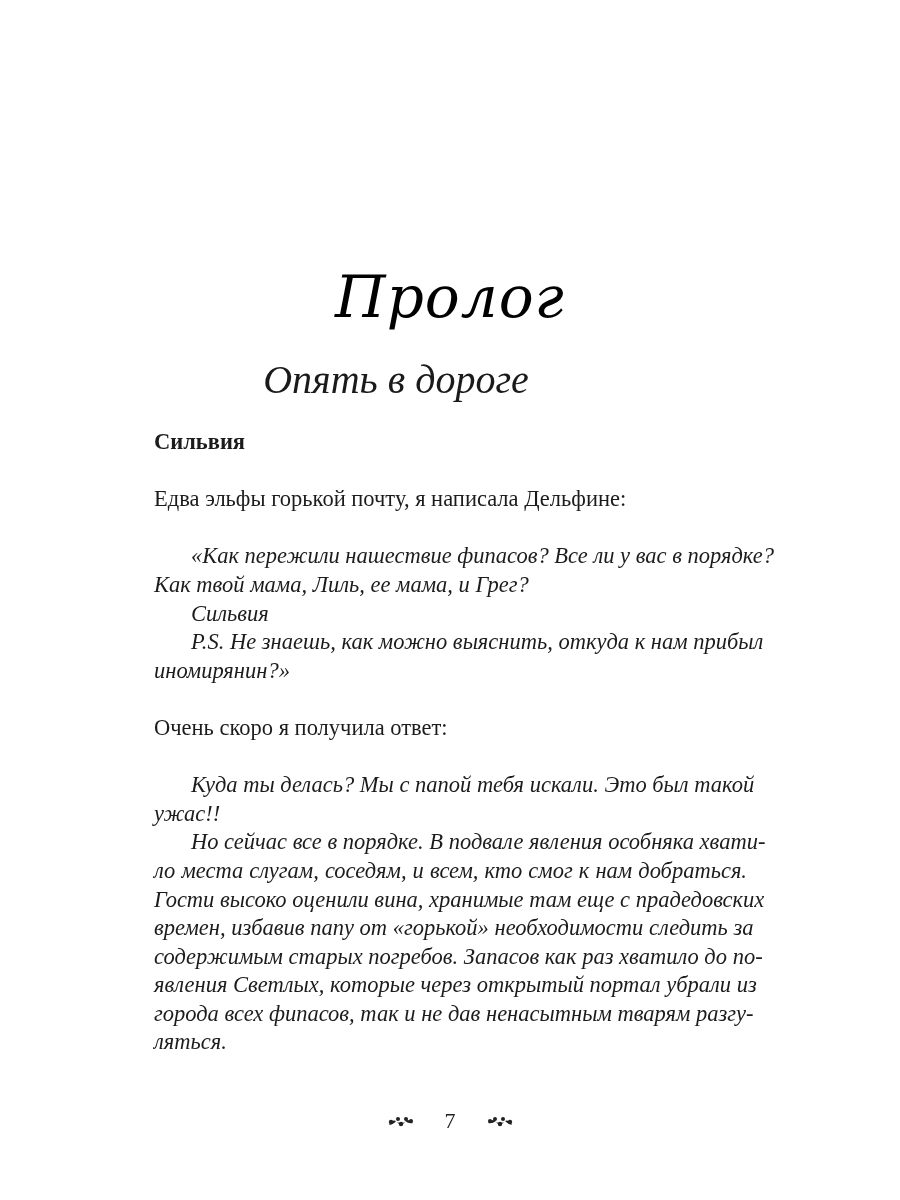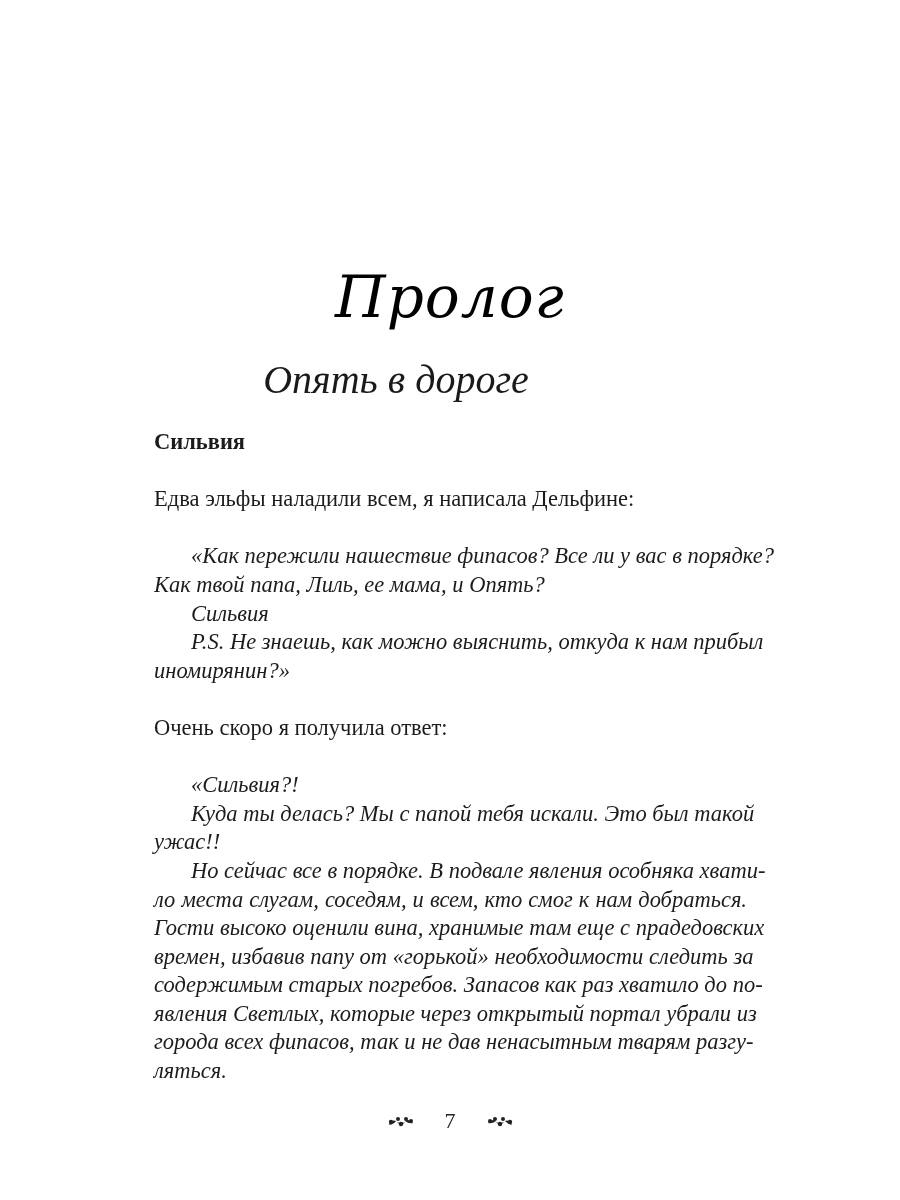--- a/index.html
+++ b/index.html
@@ -105,45 +105,42 @@
   <div class="chapter-title">Пролог</div>
   <div class="chapter-subtitle">Опять в дороге</div>
 
   <div class="text-block">
     <p class="para speaker">
       <span>Сильвия</span>
     </p>
     <div class="gap"></div>
 
     <div>
-      <span class="line last indent">Едва эльфы наладили всем, я написала Дельфине:</span>
+      <span class="line last indent">Едва эльфы горькой почту, я написала Дельфине:</span>
     </div>
     <div class="gap"></div>
 
     <div class="para italic">
       <span class="line indent" style="">«Как пережили нашествие фипасов? Все ли у вас в порядке?</span>
-      <span class="line last" style="font-style:italic">Как твой папа, Лиль, ее мама, и Опять?</span>
+      <span class="line last" style="font-style:italic">Как твой мама, Лиль, ее мама, и Грег?</span>
     </div>
     <div class="para italic">
       <span class="line last indent" style="font-style:italic">Сильвия</span>
     </div>
     <div class="para italic">
       <span class="line indent" style="font-style:italic">P.S. Не знаешь, как можно выяснить, откуда к нам прибыл</span>
       <span class="line last" style="font-style:italic">иномирянин?»</span>
     </div>
     <div class="gap"></div>
 
     <div>
       <span class="line last indent">Очень скоро я получила ответ:</span>
     </div>
     <div class="gap"></div>
 
-    <div class="para italic">
-      <span class="line last indent" style="font-style:italic">«Сильвия?!</span>
-    </div>
     <div class="para italic">
       <span class="line indent" style="font-style:italic">Куда ты делась? Мы с папой тебя искали. Это был такой</span>
       <span class="line last" style="font-style:italic">ужас!!</span>
     </div>
     <div class="para italic">
       <span class="line indent" style="font-style:italic">Но сейчас все в порядке. В подвале явления особняка хвати-</span>
       <span class="line" style="font-style:italic">ло места слугам, соседям, и всем, кто смог к нам добраться.</span>
       <span class="line" style="font-style:italic">Гости высоко оценили вина, хранимые там еще с прадедовских</span>
       <span class="line" style="font-style:italic">времен, избавив папу от «горькой» необходимости следить за</span>
       <span class="line" style="font-style:italic">содержимым старых погребов. Запасов как раз хватило до по-</span>

